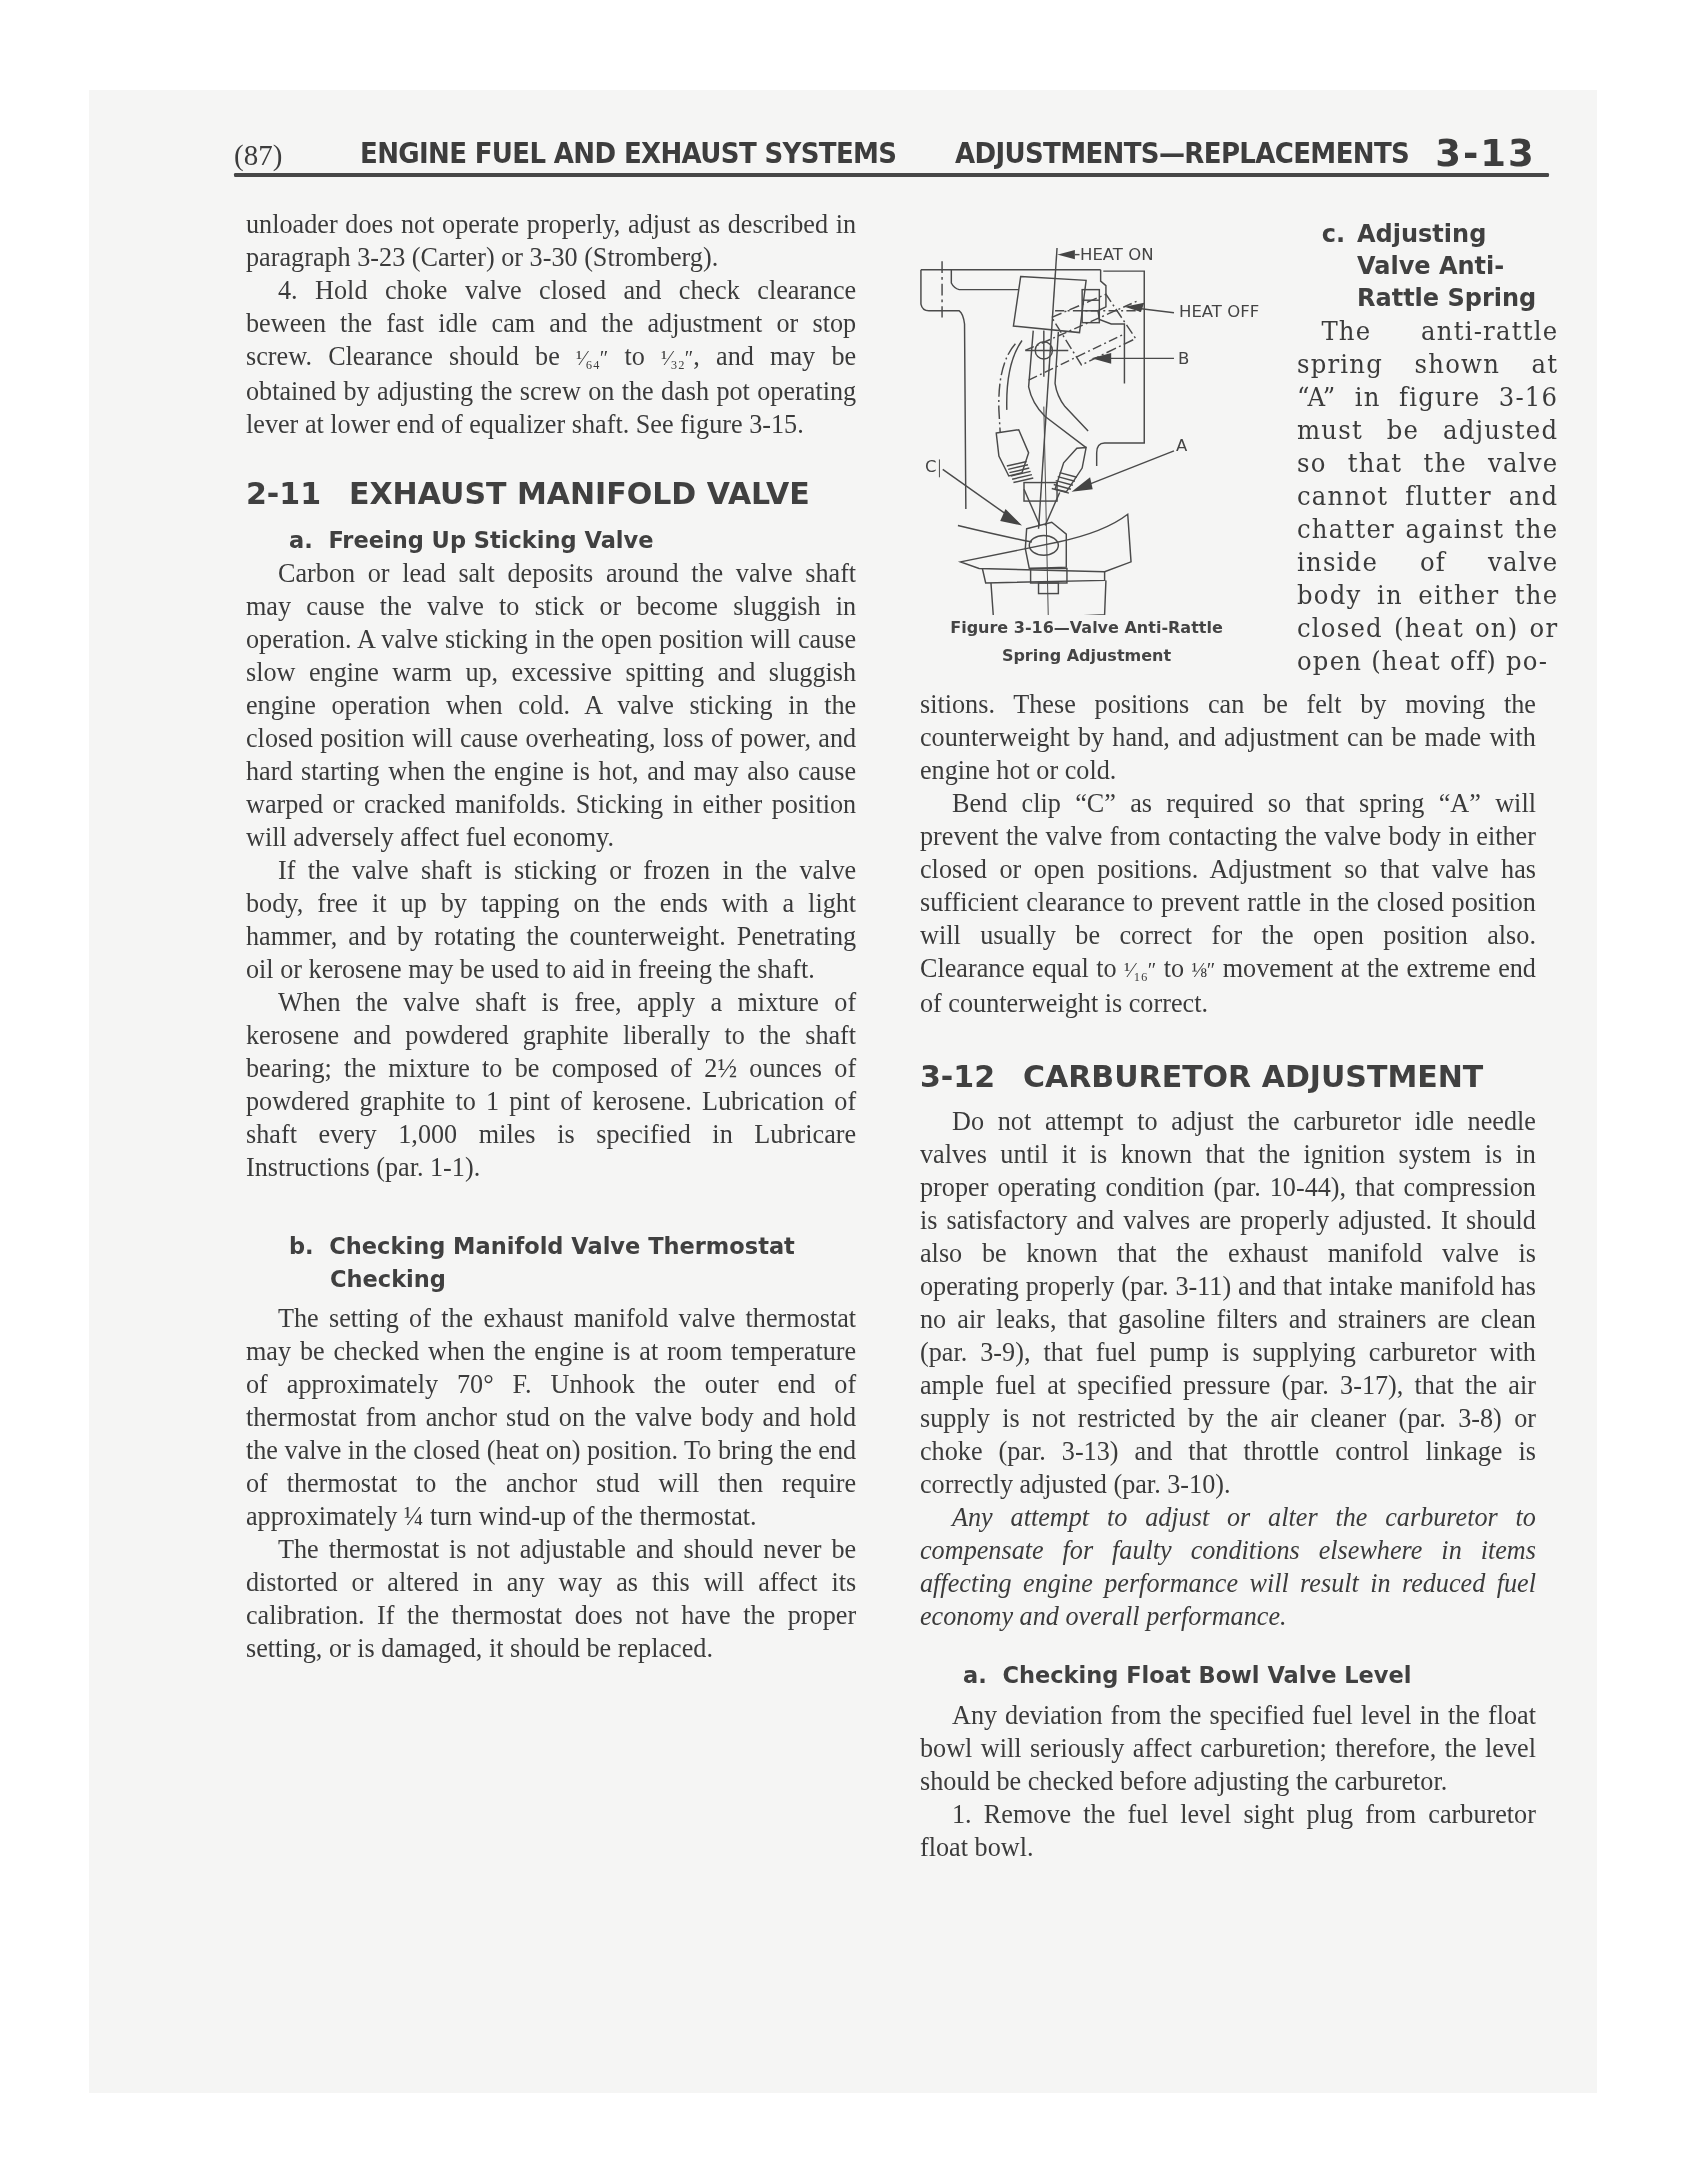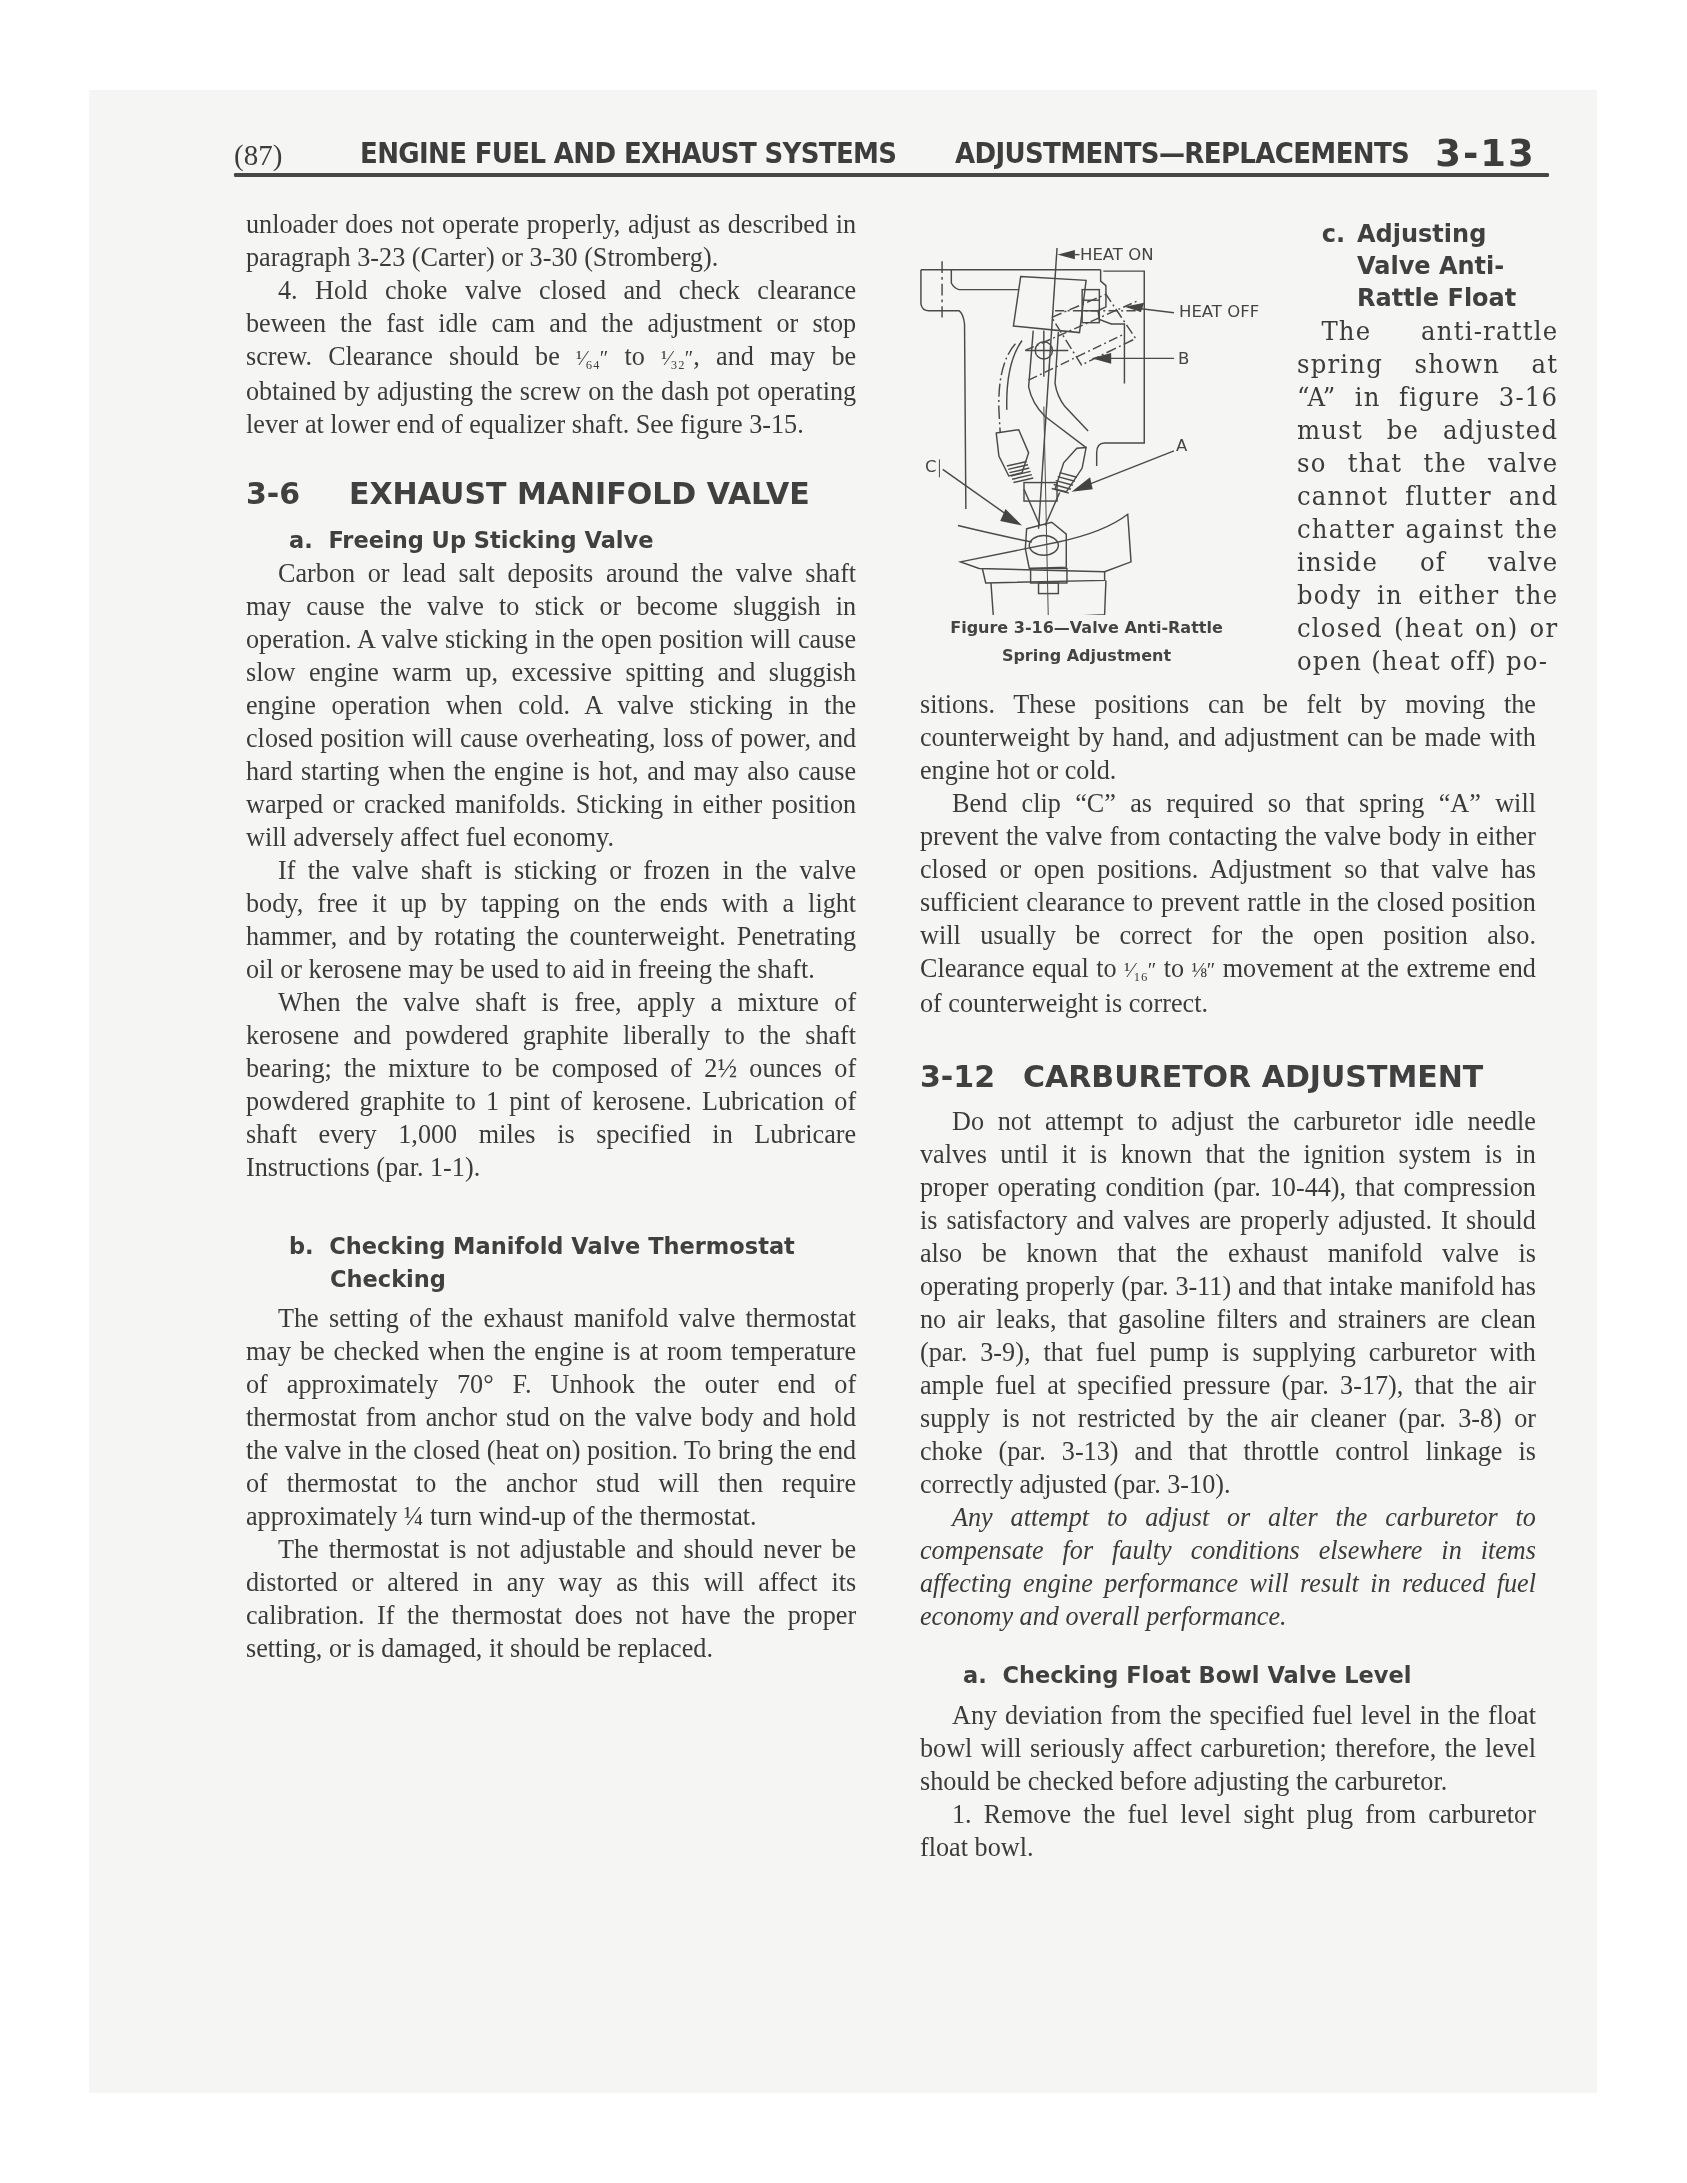--- a/index.html
+++ b/index.html
@@ -76,21 +76,21 @@
   <span class="hdr-right">ADJUSTMENTS—REPLACEMENTS</span>
   <span class="hdr-num">3-13</span>
   <div class="hdr-rule"></div>
 </div>
 
 <div class="col col-left">
   <p class="body">unloader does not operate properly, adjust as described in paragraph 3-23 (Carter) or 3-30 (Stromberg).</p>
   <p class="body indent"><span>4. Hold choke valve closed and check clearance beween the fast idle cam and the adjustment or stop screw. Clearance should be </span><span class="frac">¹⁄₆₄″</span><span> to </span><span class="frac">¹⁄₃₂″</span><span>, and may be obtained by adjusting the screw on the dash pot operating lever at lower end of equalizer shaft. See figure 3-15.</span></p>
 
   <h2 class="sec-head" style="margin-top:32px;">
-    <span class="num">3-6</span><span>EXHAUST MANIFOLD VALVE</span>
+    <span class="num">2-11</span><span>EXHAUST MANIFOLD VALVE</span>
   </h2>
 
   <h3 class="sub-head" style="margin-top:9.3px;">
     <span>a.</span>&nbsp;&nbsp;<span>Freeing Up Sticking Valve</span>
   </h3>
   <p class="body indent">Carbon or lead salt deposits around the valve shaft may cause the valve to stick or become sluggish in operation. A valve sticking in the open position will cause slow engine warm up, excessive spitting and sluggish engine operation when cold. A valve sticking in the closed position will cause overheating, loss of power, and hard starting when the engine is hot, and may also cause warped or cracked manifolds. Sticking in either position will adversely affect fuel economy.</p>
   <p class="body indent">If the valve shaft is sticking or frozen in the valve body, free it up by tapping on the ends with a light hammer, and by rotating the counterweight. Penetrating oil or kerosene may be used to aid in freeing the shaft.</p>
   <p class="body indent"><span>When the valve shaft is free, apply a mixture of kerosene and powdered graphite liberally to the shaft bearing; the mixture to be composed of </span><span>2½</span><span> ounces of powdered graphite to 1 pint of kerosene. Lubrication of shaft every 1,000 miles is specified in Lubricare Instructions (par. 1-1).</span></p>
 
   <h3 class="sub-head" style="margin-top:46px;">
@@ -185,21 +185,21 @@
   <div class="fig-caption">
     <div>Figure 3-16—Valve Anti-Rattle</div>
     <div>Spring Adjustment</div>
   </div>
 </div>
 
 <div class="side-text">
   <h3 class="side-head">
     <span class="c">c.</span><span>Adjusting</span>
     <span class="l">Valve Anti-</span>
-    <span class="l">Rattle Float</span>
+    <span class="l">Rattle Spring</span>
   </h3>
   <p class="side-body" style="text-indent:26.5px;">The anti-rattle spring shown at “A” in figure 3-16 must be adjusted so that the valve cannot flutter and chatter against the inside of valve body in either the closed (heat on) or open (heat off) po-</p>
 </div>
 
 <div class="col col-right" style="top:688px;">
   <p class="body">sitions. These positions can be felt by moving the counterweight by hand, and adjustment can be made with engine hot or cold.</p>
   <p class="body indent"><span>Bend clip “C” as required so that spring “A” will prevent the valve from contacting the valve body in either closed or open positions. Adjustment so that valve has sufficient clearance to prevent rattle in the closed position will usually be correct for the open position also. Clearance equal to </span><span class="frac">¹⁄₁₆″</span><span> to </span><span class="frac">⅛″</span><span> movement at the extreme end of counterweight is correct.</span></p>
 
   <h2 class="sec-head" style="margin-top:36px; margin-bottom:6.6px;">
     <span class="num">3-12</span><span>CARBURETOR ADJUSTMENT</span>

